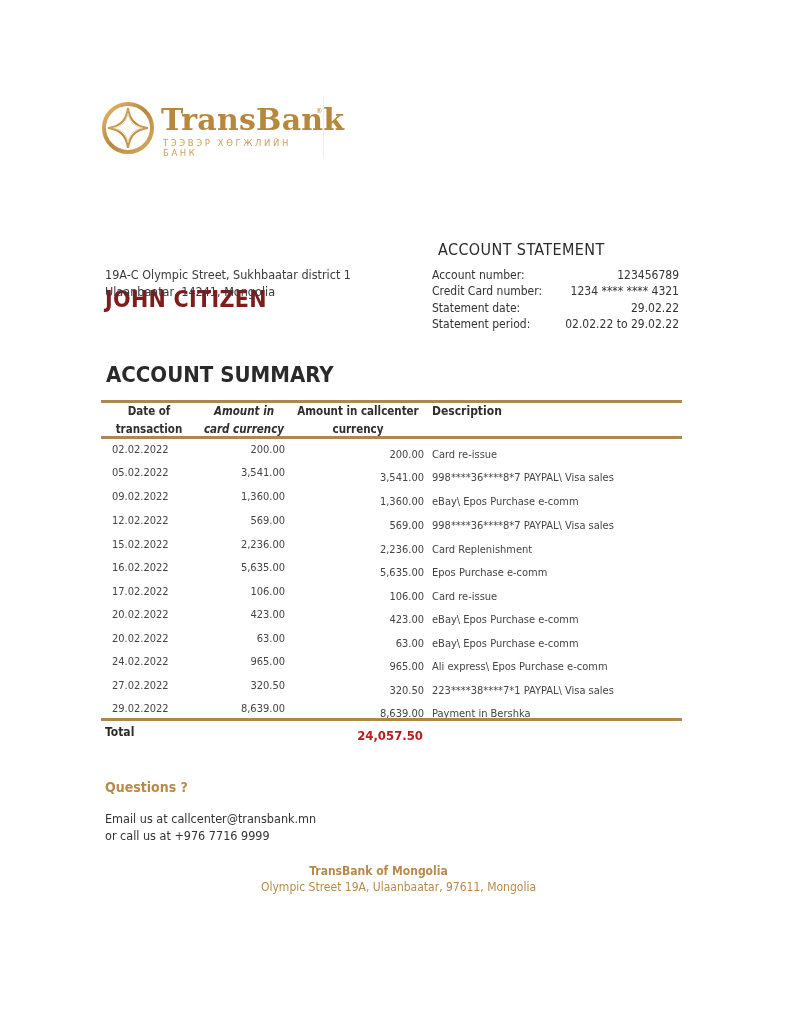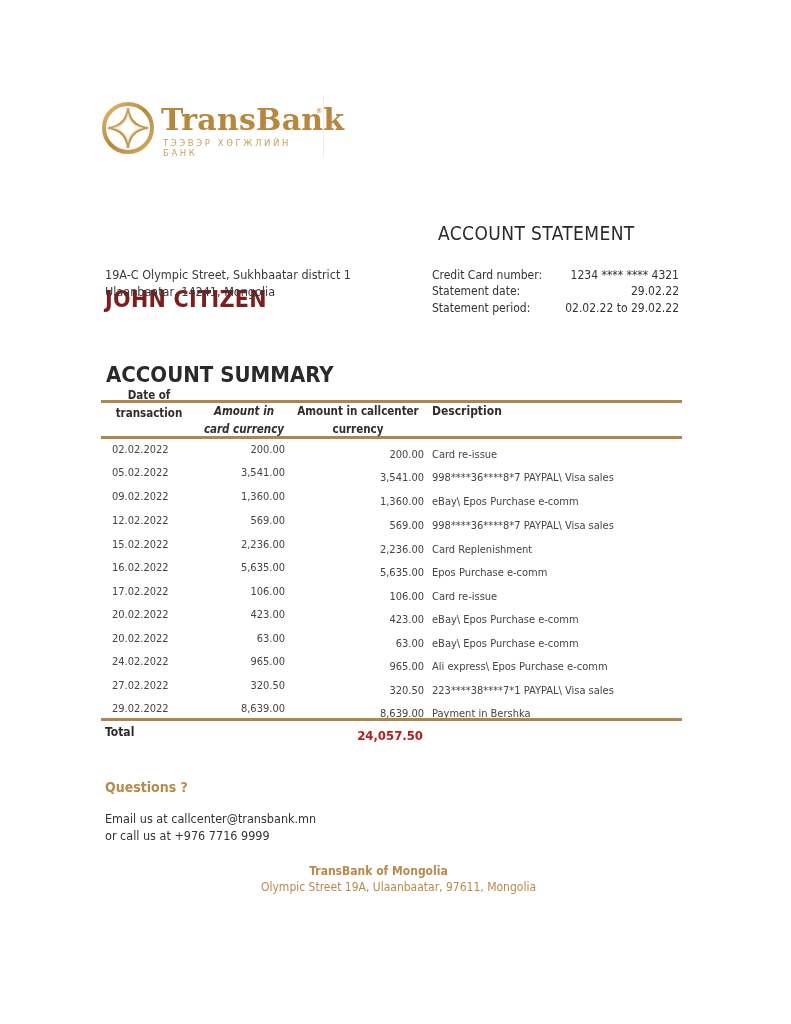--- a/index.html
+++ b/index.html
@@ -15,21 +15,21 @@
   .logo-reg { position: absolute; left: 215px; top: 7px; font-size: 7px; color: #b8873e; }
   .logo-sub { position: absolute; left: 62px; top: 38px; font-size: 8.5px; letter-spacing: 2.6px; color: #c9a060;
               font-family: "DejaVu Sans", sans-serif; }
   .logo-divider { position: absolute; left: 222px; top: -4px; width: 1px; height: 62px; background: #eeeeee; }
 
   
   .cust-name { left: 105px; top: 238px; font-size: 23px; font-weight: bold; color: #7f1d1d; letter-spacing: 0.3px; margin-top: 48px; }
   .cust-addr { left: 105px; top: 267px; font-size: 12.5px; line-height: 16.5px; color: #3a3a3a; }
 
   
-  .stmt-title { left: 438px; top: 222px; font-size: 19px; font-weight: normal; color: #2a2a2a; letter-spacing: 0.4px; }
+  .stmt-title { left: 438px; top: 240px; font-size: 16px; font-weight: normal; color: #2a2a2a; letter-spacing: 0.4px; }
   .stmt-grid { left: 432px; top: 267px; width: 247px; font-size: 12px; line-height: 16.3px; color: #333; }
   .stmt-row { display: flex; justify-content: space-between; }
 
   
   .sum-title { left: 106px; top: 362px; font-size: 22px; font-weight: bold; color: #2a2a2a; }
   .rule { position: absolute; left: 101px; width: 581px; height: 3px; background: #ad8752; }
   .hdr { font-size: 11.5px; font-weight: bold; color: #2e2e2e; line-height: 18px; text-align: center; position: absolute; }
   .row { position: absolute; left: 101px; width: 581px; height: 23.6px; font-size: 11px; color: #444; }
   .row span { position: absolute; }
   .c-date { left: 11px; top: 0; }
@@ -73,37 +73,41 @@
 
 <div class="abs cust-name">JOHN CITIZEN</div>
 <div class="abs cust-addr">
   <div>19A-C Olympic Street, Sukhbaatar district 1</div>
   <div>Ulaanbaatar, 14241, Mongolia</div>
 </div>
 
 <div class="abs stmt-title">ACCOUNT STATEMENT</div>
 <div class="abs stmt-grid">
   <div class="stmt-row">
+    <span>Account number:</span>
+    <span>123456789</span>
+  </div>
+  <div class="stmt-row">
     <span>Credit Card number:</span>
     <span>1234 **** **** 4321</span>
   </div>
   <div class="stmt-row">
     <span>Statement date:</span>
     <span>29.02.22</span>
   </div>
   <div class="stmt-row">
     <span>Statement period:</span>
     <span>02.02.22 to 29.02.22</span>
   </div>
 </div>
 
 <div class="abs sum-title">ACCOUNT SUMMARY</div>
 <div class="rule" style="top:400px"></div>
 
-<div class="hdr" style="left:101px; top:386px; width:96px;">
+<div class="hdr" style="left:101px; top:402px; width:96px;">
   <div>Date of</div>
   <div>transaction</div>
 </div>
 <div class="hdr" style="left:197px; top:402px; width:94px;font-style:italic;">
   <div>Amount in</div>
   <div>card currency</div>
 </div>
 <div class="hdr" style="left:291px; top:402px; width:134px;">
   <div>Amount in callcenter</div>
   <div>currency</div>

